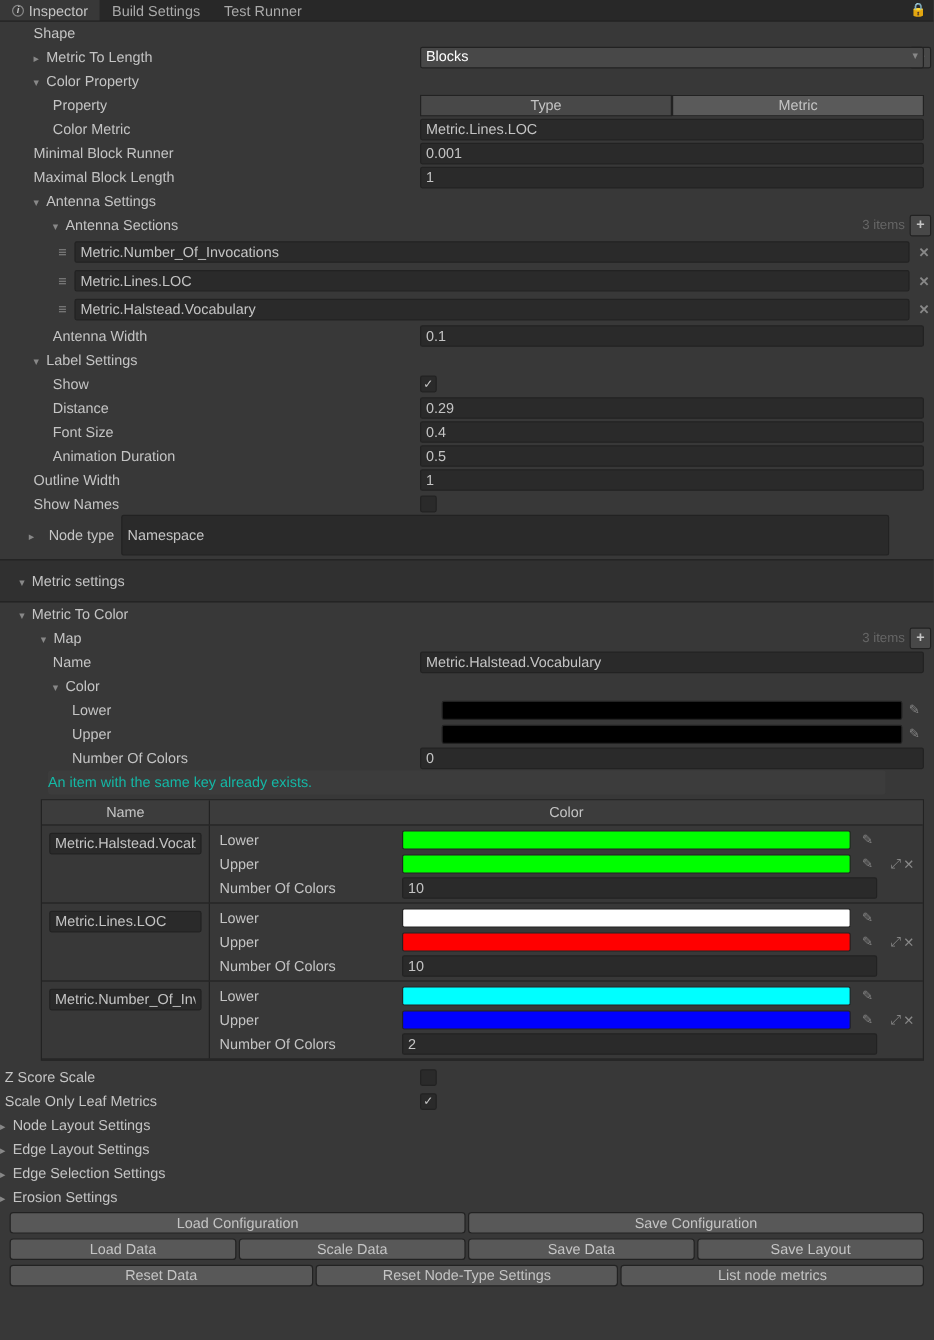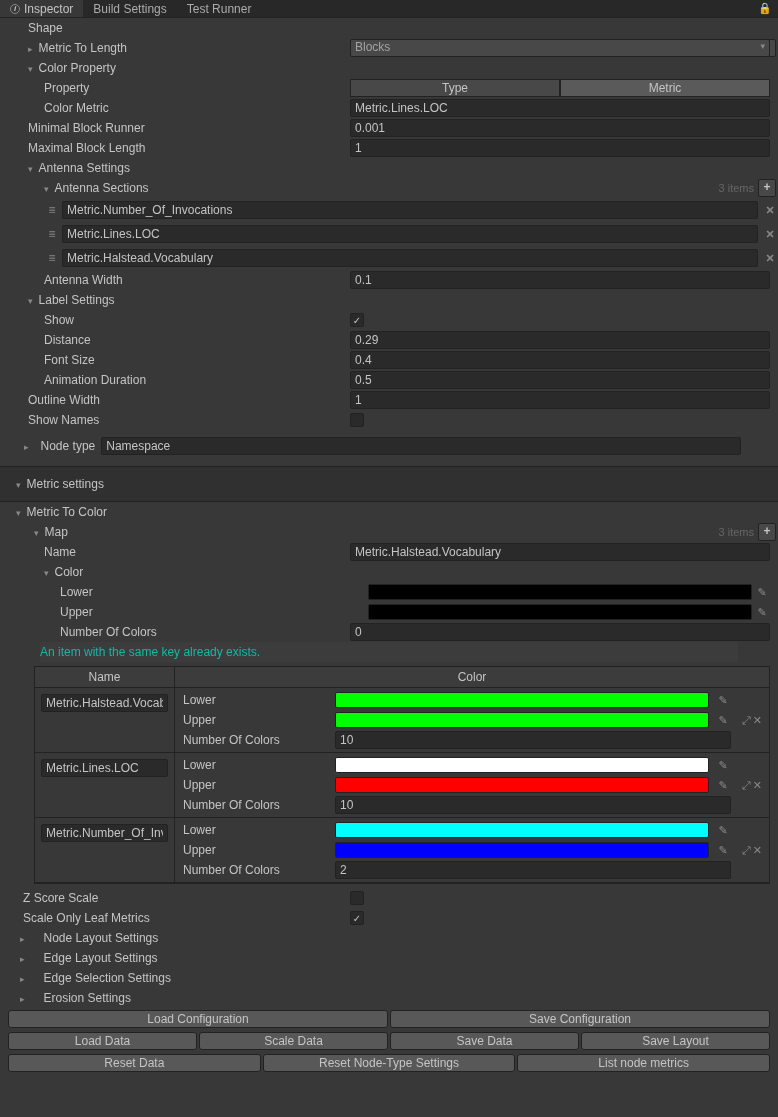--- a/index.html
+++ b/index.html
@@ -13,27 +13,27 @@
   
   .content { padding: 0; }
   
   .row { display: flex; align-items: center; height: 20px; padding-left: 0; }
   .label { color: #c4c4c4; padding-left: 4px; white-space: nowrap; overflow: hidden; }
   .field-area { flex: 0 0 428px; margin-left: auto; padding-right: 8px; display: flex; align-items: center; gap: 2px; }
   
   .indent-1 { padding-left: 24px; }
   .indent-2 { padding-left: 40px; }
   .indent-3 { padding-left: 56px; }
-  .indent-0b { padding-left: 19px; gap: 33px; }
+  .indent-0b { padding-left: 0; gap: 33px; }
   
   .foldout::before { content: "▸"; display: inline-block; margin-right: 2px; font-size: 9px; color: #888; transform: none; }
   .foldout.open::before { content: "▾"; }
   
   .text-input { background: #2a2a2a; border: 1px solid #222; color: #c4c4c4; height: 18px; padding: 0 4px; width: 100%; border-radius: 2px; }
-  .dropdown { background: #484848; border: 1px solid #222; color: #a3a3a3; height: 18px; padding: 0 4px; width: 100%; border-radius: 2px; position: relative; margin-top: 40px; }
+  .dropdown { background: #484848; border: 1px solid #222; color: #ffffff; height: 18px; padding: 0 4px; width: 100%; border-radius: 2px; position: relative; margin-top: 40px; }
   .dropdown::after { content: "▾"; position: absolute; right: 4px; top: 1px; font-size: 9px; color: #888; }
   .checkbox { width: 14px; height: 14px; background: #2a2a2a; border: 1px solid #222; border-radius: 2px; display: inline-flex; align-items: center; justify-content: center; }
   .checkbox.checked::after { content: "✓"; color: #c4c4c4; font-size: 10px; }
   
   .toggle-btns { display: flex; width: 100%; }
   .toggle-btn { flex: 1; background: #484848; border: 1px solid #222; color: #c4c4c4; text-align: center; height: 18px; line-height: 16px; cursor: pointer; }
   .toggle-btn.active { background: #5a5a5a; }
   .plus-btn { width: 18px; height: 18px; background: #484848; border: 1px solid #222; color: #c4c4c4; text-align: center; line-height: 14px; border-radius: 2px; margin-right: 2px; cursor: pointer; font-weight: bold; }
   
   .list-item-row { display: flex; align-items: center; height: 24px; padding-left: 44px; gap: 4px; }
@@ -59,26 +59,26 @@
   .td-name .text-input { width: 100%; }
   .td-color { flex: 1; padding: 2px 0; }
   .td-actions { flex: 0 0 34px; display: flex; align-items: center; justify-content: center; gap: 2px; }
   .td-actions .icon { color: #888; cursor: pointer; font-size: 11px; }
   
   .color-sub-row { display: flex; align-items: center; height: 20px; padding: 0 4px; gap: 6px; }
   .color-sub-row .sub-label { flex: 0 0 150px; padding-left: 4px; }
   .color-sub-row .color-swatch { flex: 1; }
   .color-sub-row .text-input.num { flex: 1; }
   
-  .collapsed-section { display: flex; align-items: center; height: 20px; padding-left: 20px; gap: 13px; }
+  .collapsed-section { display: flex; align-items: center; height: 20px; padding-left: 0; }
   
   .button-bar { display: flex; gap: 2px; padding: 2px 8px; }
   .btn { flex: 1; background: #585858; border: 1px solid #222; color: #c4c4c4; text-align: center; height: 18px; line-height: 16px; border-radius: 3px; cursor: pointer; }
   
-  .node-type-input { background: #2a2a2a; border: 1px solid #222; color: #c4c4c4; height: 18px; padding: 0 4px; border-radius: 2px; flex:1; }
+  .node-type-input { background: #2a2a2a; border: 1px solid #222; color: #c4c4c4; height: 18px; padding: 16px 4px; border-radius: 2px; flex:1; }
 
   .fold-row { display:flex; align-items:center; height:20px; }
 </style>
 </head>
 <body>
 
 <div class="tabs">
   <div class="tab active">
     <span class="info-icon">i</span>
     <span>Inspector</span>

